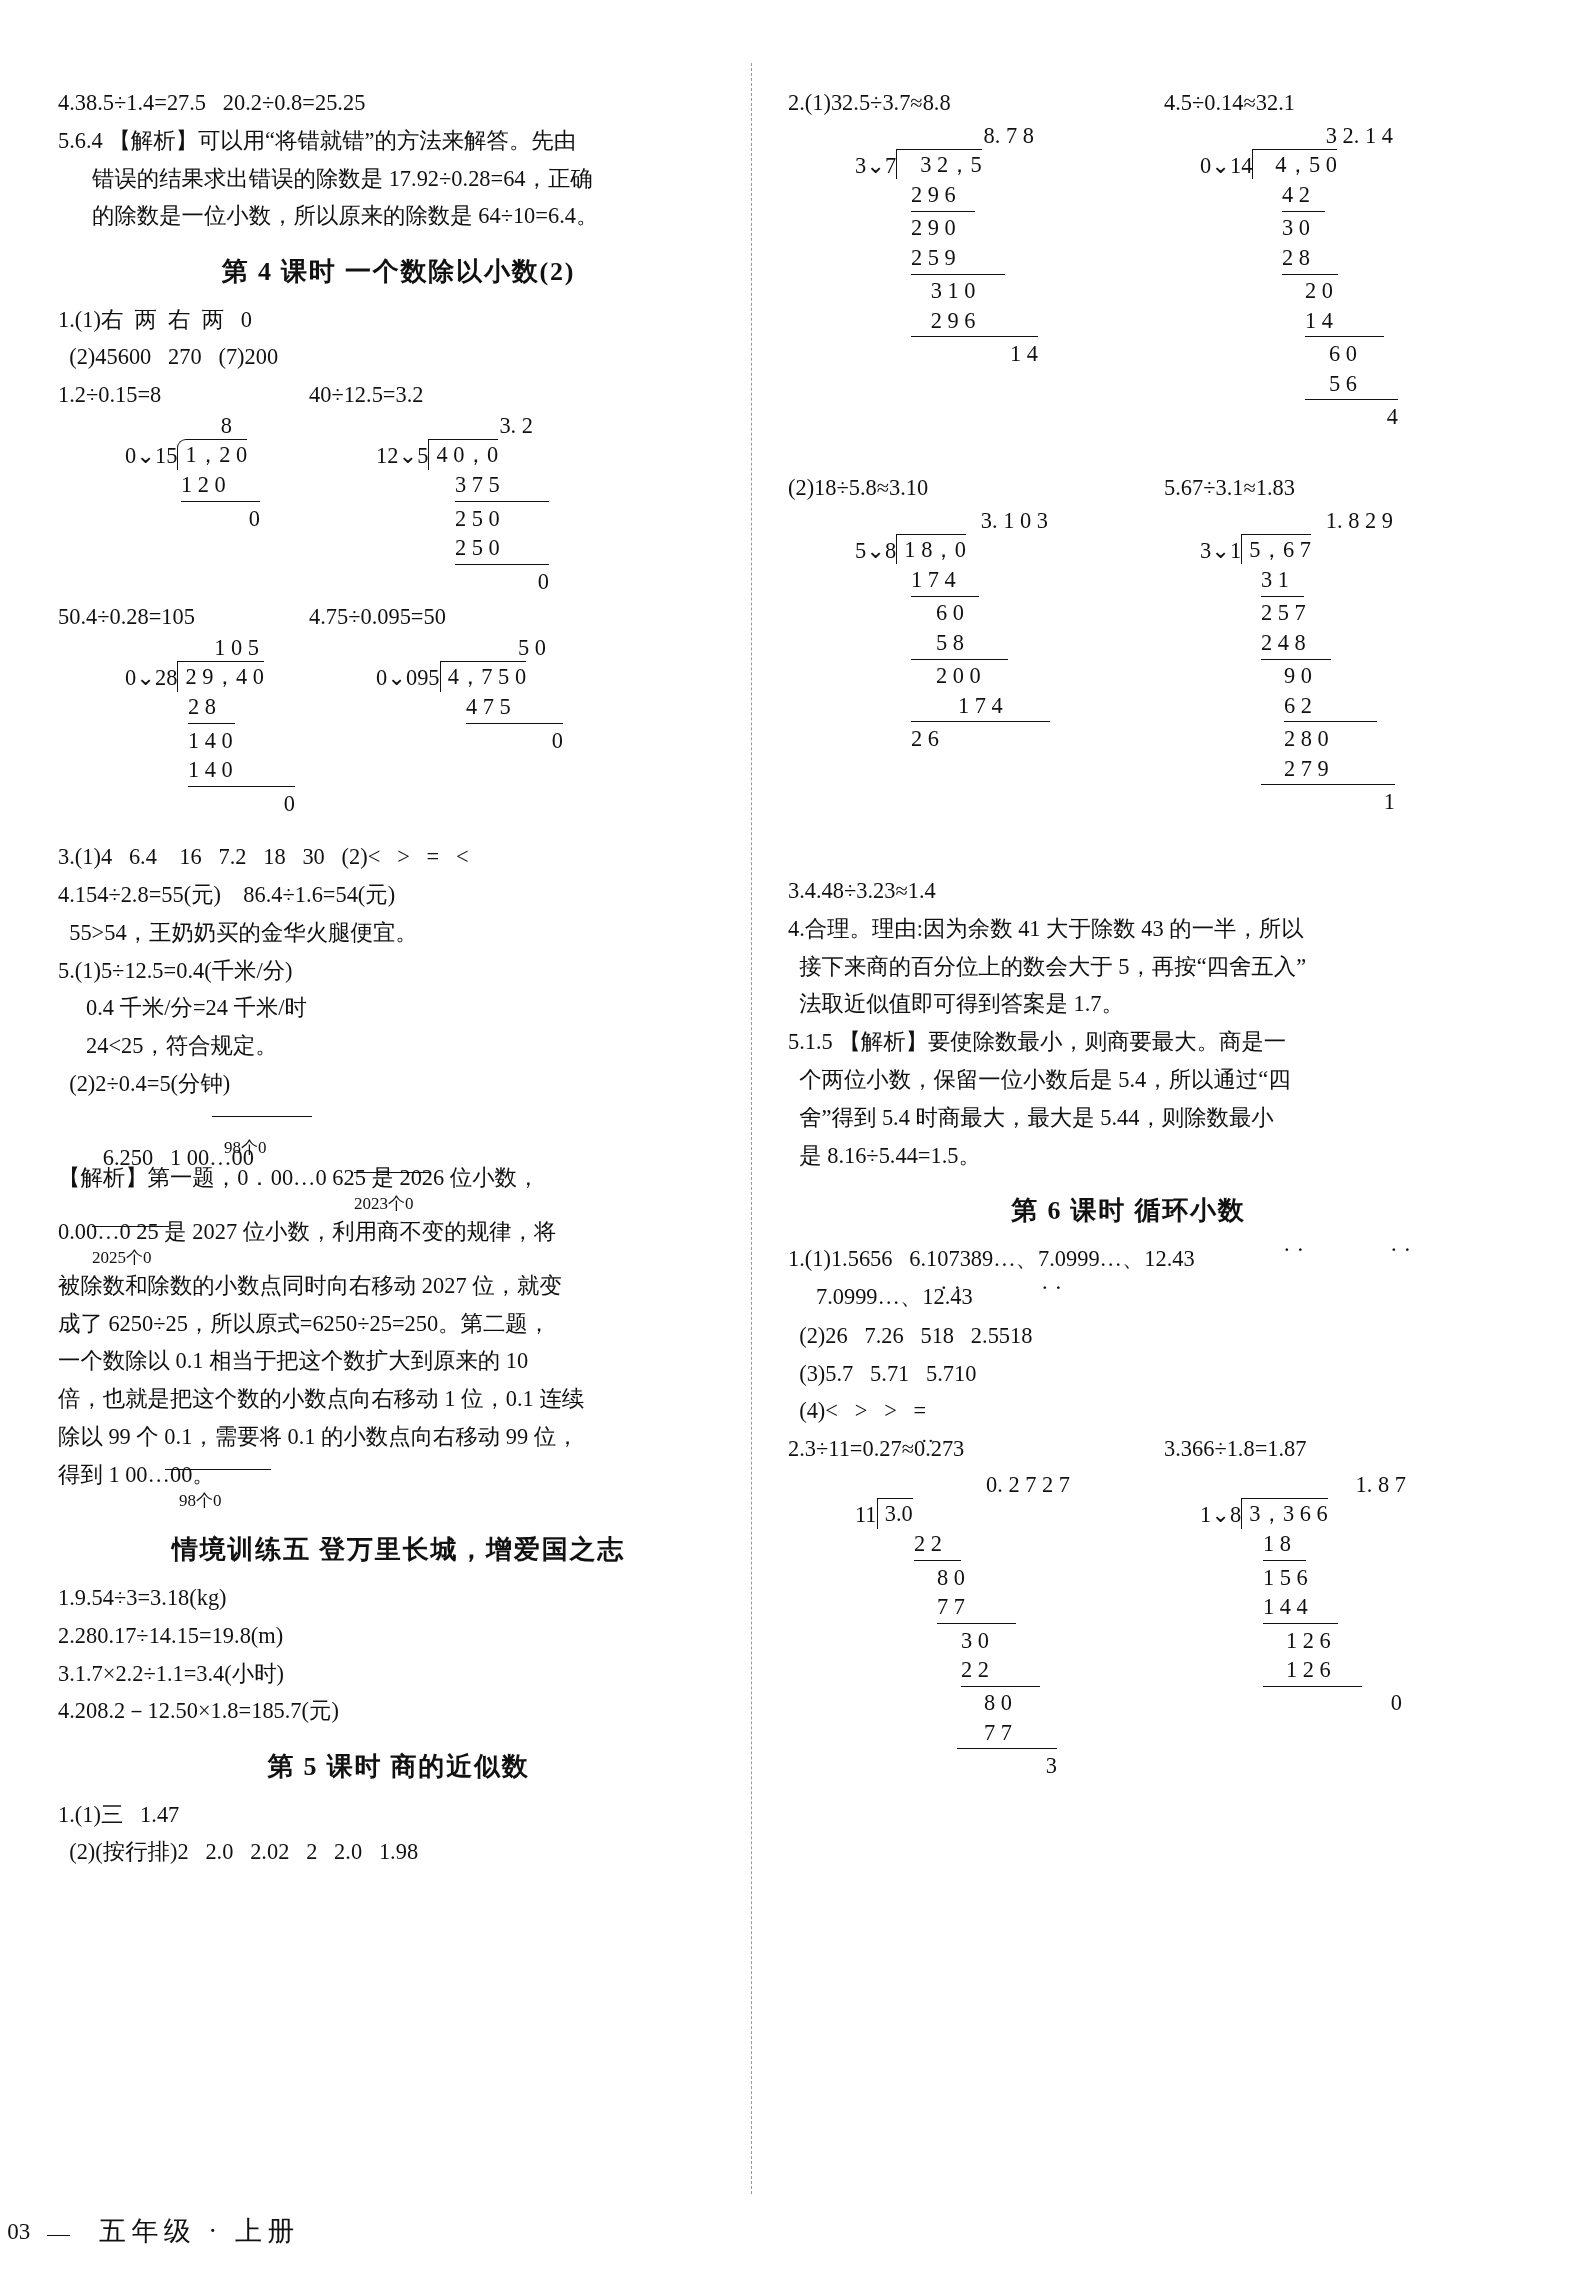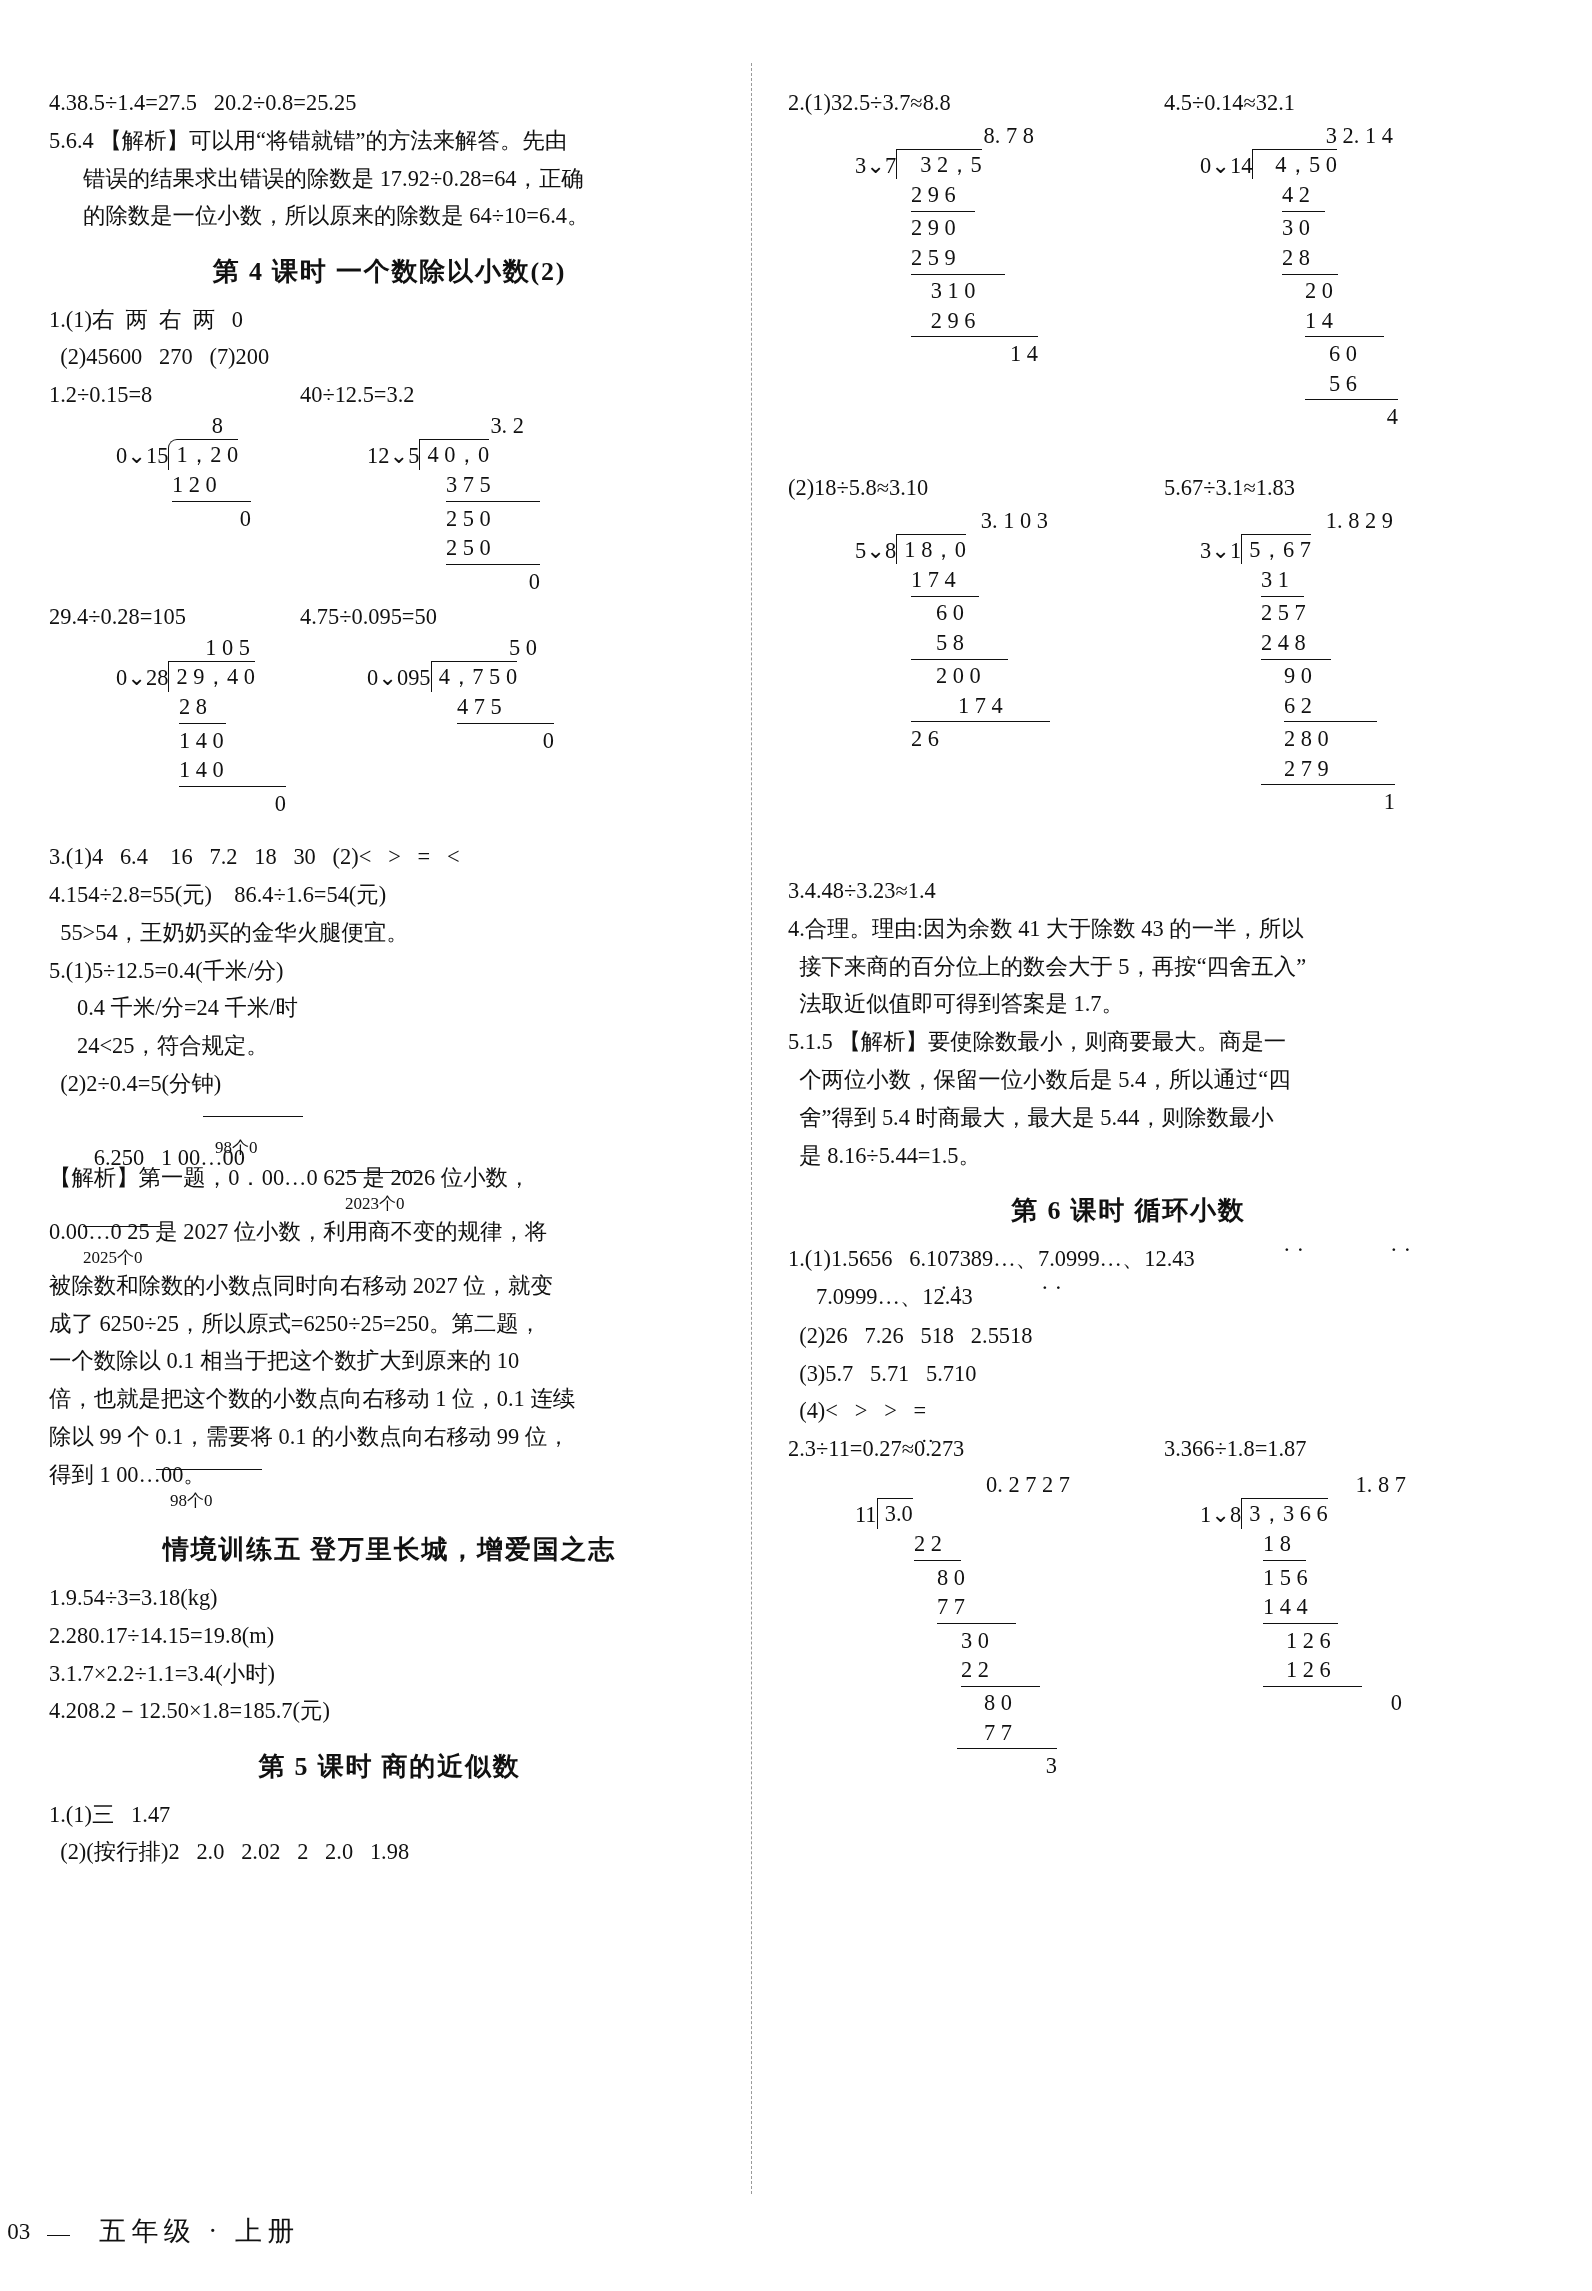--- a/index.html
+++ b/index.html
@@ -5,21 +5,21 @@
   html,body{margin:0;padding:0;}
   body{
     width:1592px;height:2292px;
     background:#ffffff;
     font-family:"Liberation Serif", serif;
     color:#111;
     position:relative;
   }
   .page{position:absolute;left:0;top:0;width:1592px;height:2292px;}
   .col{position:absolute;top:85px;width:681px;}
-  .colL{left:49px;}
+  .colL{left:58px;}
   .colR{left:788px;}
   .divider{position:absolute;left:751px;top:63px;height:2131px;border-left:1.8px dashed #999;}
   .line{font-size:22.4px;line-height:36px;margin:0 0 1.8px 0;white-space:pre;}
   .ind1{padding-left:34px;}
   .hdr{text-align:center;font-weight:bold;font-size:26px;margin:19.7px 0 12.5px 0;letter-spacing:1.8px;}
   .row{white-space:pre;font-size:22.4px;line-height:29.6px;}
   .pgnum{position:absolute;left:7.2px;bottom:47px;font-size:23px;}
   .foot-text{position:absolute;left:99px;bottom:43px;font-size:27px;letter-spacing:5.4px;}
   .smallnote{font-size:17px;}
   .hline{border-top:1.8px solid #111;height:0;margin:0.9px 0 1.8px 0;}
@@ -78,21 +78,21 @@
           <div class="hline"></div>
           <div class="row">2 5 0</div>
           <div class="row">2 5 0</div>
           <div class="hline"></div>
           <div class="row" style="text-align:right;">0</div>
         </div>
       </div>
     </div>
 
     <div style="position:relative;height:34px;">
-      <div class="line" style="position:absolute;left:0;top:0;">29.4÷0.28=105</div>
+      <div class="line" style="position:absolute;left:0;top:0;">50.4÷0.28=105</div>
       <div class="line" style="position:absolute;left:251px;top:0;">4.75÷0.095=50</div>
     </div>
 
     <div style="position:relative;height:206px;">
 
       <div style="position:absolute;left:67px;top:0;">
         <div class="row" style="text-align:right;width:134px;">1 0 5</div>
         <div style="display:flex;align-items:flex-start;">
           <div class="row">0⌄28</div>
           <div style="border-top:1.8px solid #111;border-left:1.8px solid #111;padding-left:7.2px;margin-top:-1.8px;">

